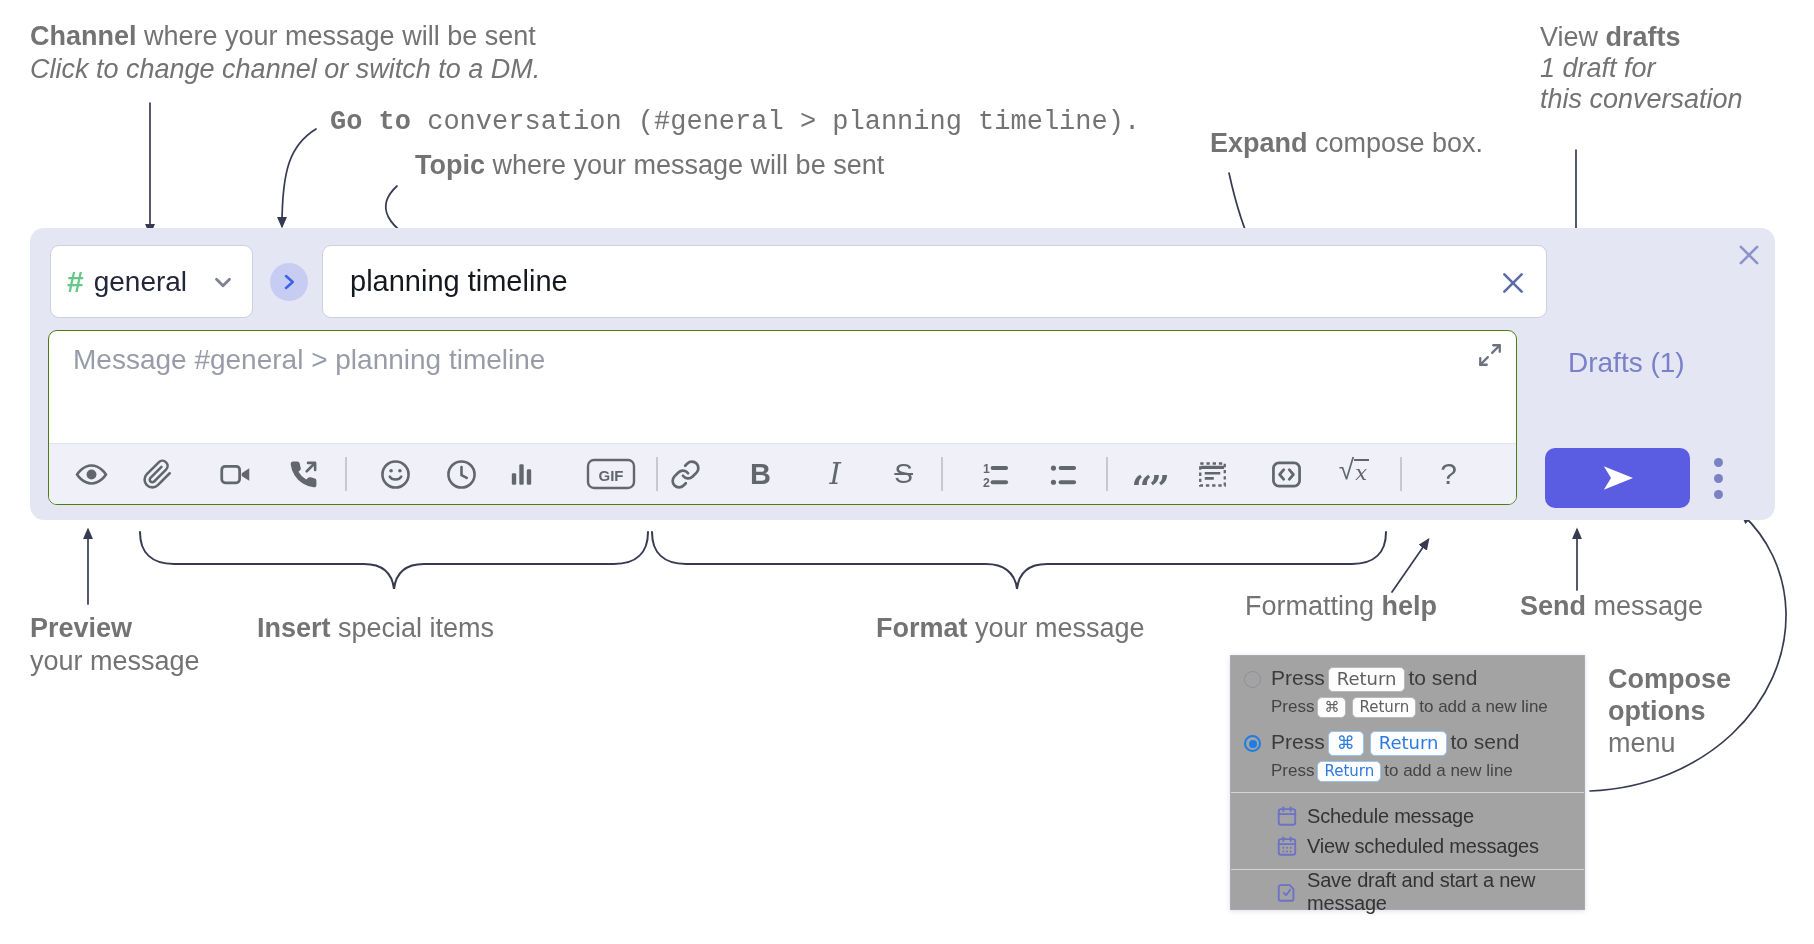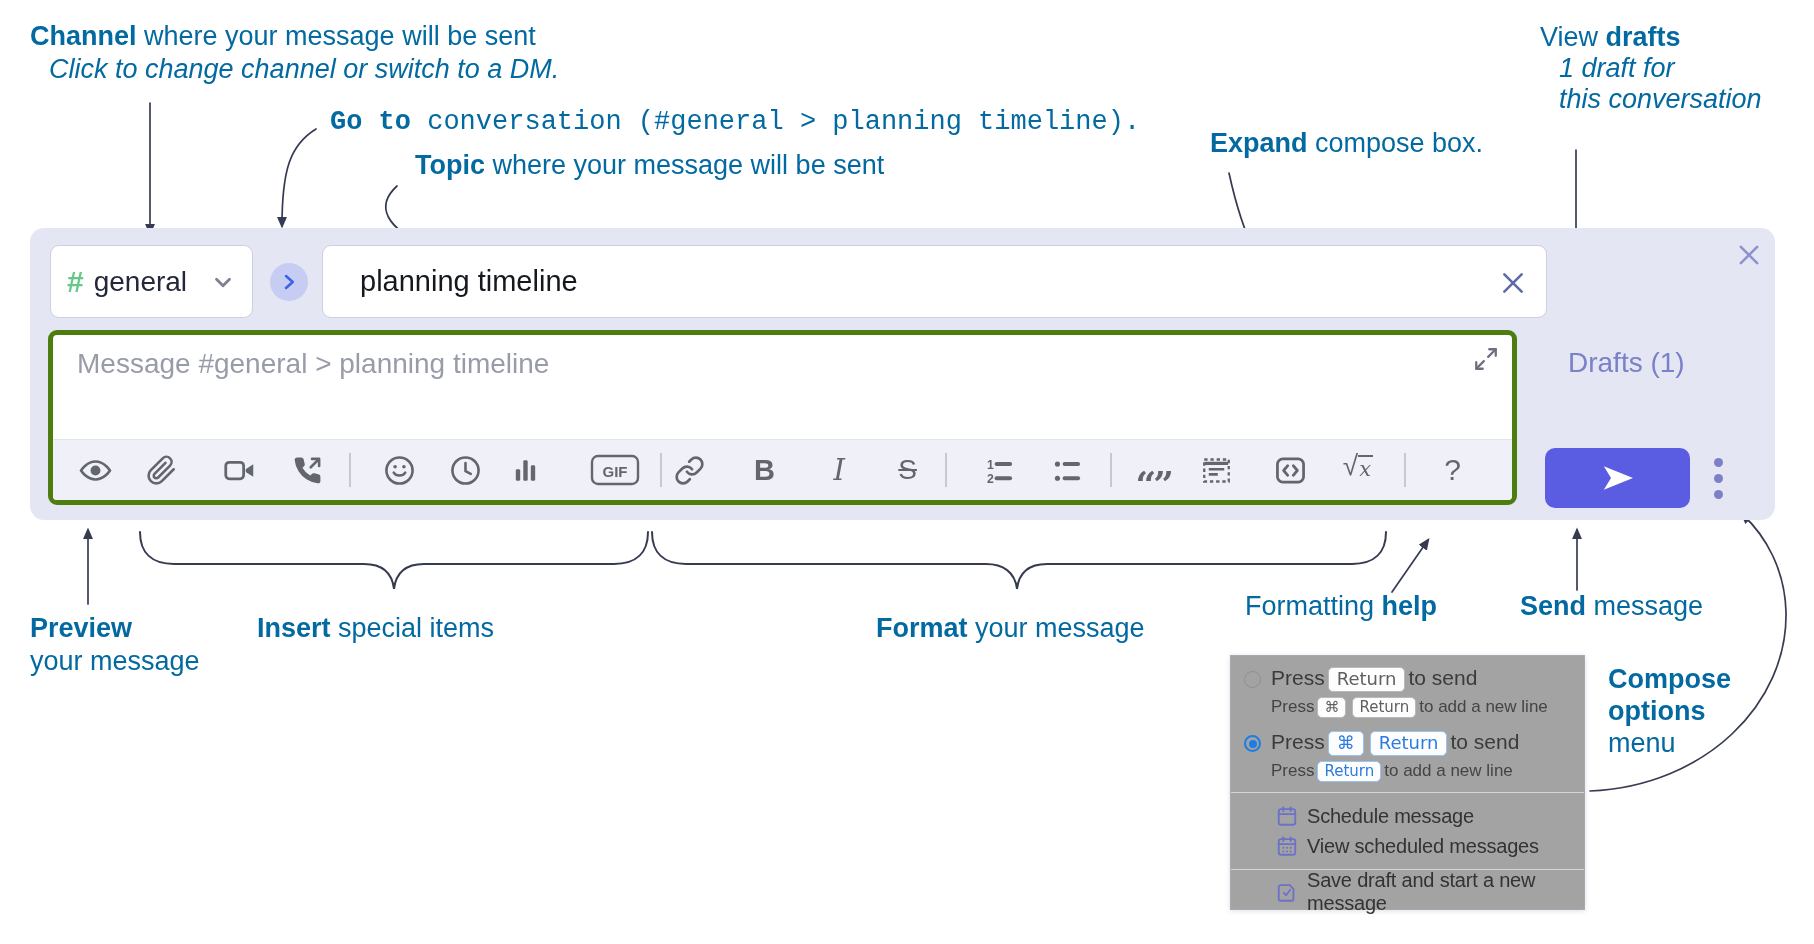--- a/index.html
+++ b/index.html
@@ -1,37 +1,37 @@
 <!DOCTYPE html>
 <html><head>
 <meta charset="utf-8">
 <style>
   html,body{margin:0;padding:0;background:#fff;}
   .canvas{position:relative;width:1814px;height:944px;background:#fff;
     font-family:"Liberation Sans","DejaVu Sans",sans-serif;color:#343950;overflow:hidden;}
-  .ann{position:absolute;font-size:27px;line-height:33px;color:#0369a1;white-space:nowrap;}
+  .ann{position:absolute;font-size:27px;line-height:33px;color:#737373;white-space:nowrap;}
   .ann b{font-weight:bold;}
-  .ann .it{font-style:italic;margin-left:19px;}
+  .ann .it{font-style:italic;}
   svg.overlay{position:absolute;left:0;top:0;pointer-events:none;}
   
   .compose{position:absolute;left:30px;top:228px;width:1745px;height:292px;
     background:#e4e6f4;border-radius:14px;}
   .wbox{background:#fff;border:1px solid #ccd0df;border-radius:9px;box-sizing:border-box;}
   .chan-sel{position:absolute;left:20px;top:17px;width:203px;height:73px;display:flex;
     align-items:center;padding:0 16px;cursor:pointer;}
   .hash{color:#66c888;font-weight:bold;font-size:30px;margin-right:10px;}
   .chan-name{font-size:28px;color:#23273a;}
   .chev-down{margin-left:auto;}
   .goto-btn{position:absolute;left:240px;top:35px;width:38px;height:38px;border-radius:50%;
     background:#c7cdf2;display:flex;align-items:center;justify-content:center;cursor:pointer;}
   .topic{position:absolute;left:292px;top:17px;width:1225px;height:73px;display:flex;align-items:center;}
-  .topic-val{font-size:29px;color:#14181f;padding-left:37px;}
+  .topic-val{font-size:29px;color:#14181f;padding-left:27px;}
   .topic-clear{position:absolute;right:20px;top:24px;width:26px;height:26px;cursor:pointer;}
   .box-close{position:absolute;left:1705px;top:13px;width:28px;height:28px;cursor:pointer;}
-  .msgbox{position:absolute;left:18px;top:102px;width:1469px;height:175px;border:5px solid #4d7c0f;
+  .msgbox{position:absolute;left:18px;top:102px;width:1469px;height:175px;border:1px solid #4d7c0f;
     border-radius:9px;background:#fff;box-sizing:border-box;overflow:hidden;}
   .placeholder{position:absolute;left:24px;top:13px;font-size:28px;color:#989ca9;}
   .expand-ic{position:absolute;right:13px;top:11px;width:26px;height:26px;cursor:pointer;}
   .strip{position:absolute;left:0;bottom:0;width:100%;height:60px;background:#f0f1f8;
     border-top:1px solid #e2e4f0;}
   .tic{position:absolute;top:12px;width:36px;height:36px;display:flex;align-items:center;
     justify-content:flex-end;color:#63666f;cursor:pointer;}
   .tdiv{position:absolute;top:13px;width:2px;height:34px;background:#c6c8d2;}
   .glyph-b{font-weight:bold;font-size:29px;}
   .glyph-i{font-style:italic;font-family:"DejaVu Serif",serif;font-size:29px;}

